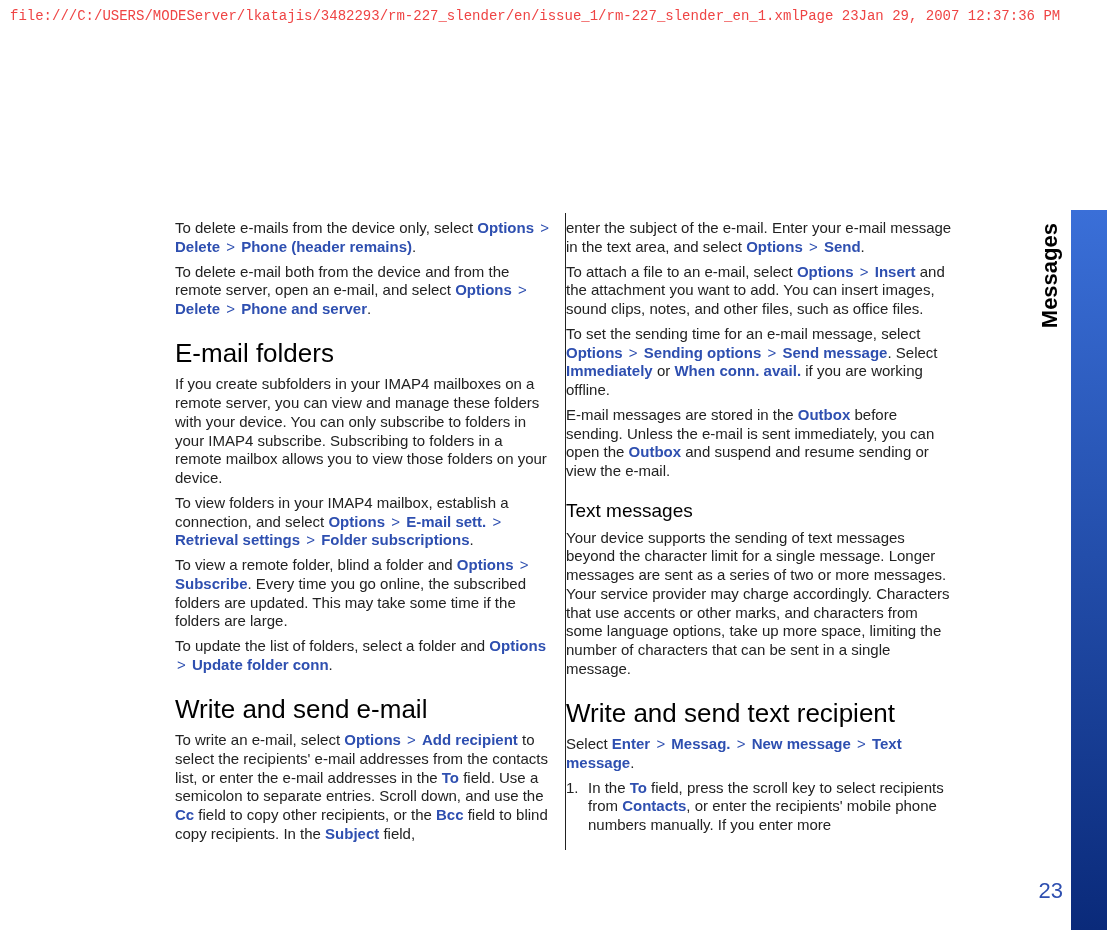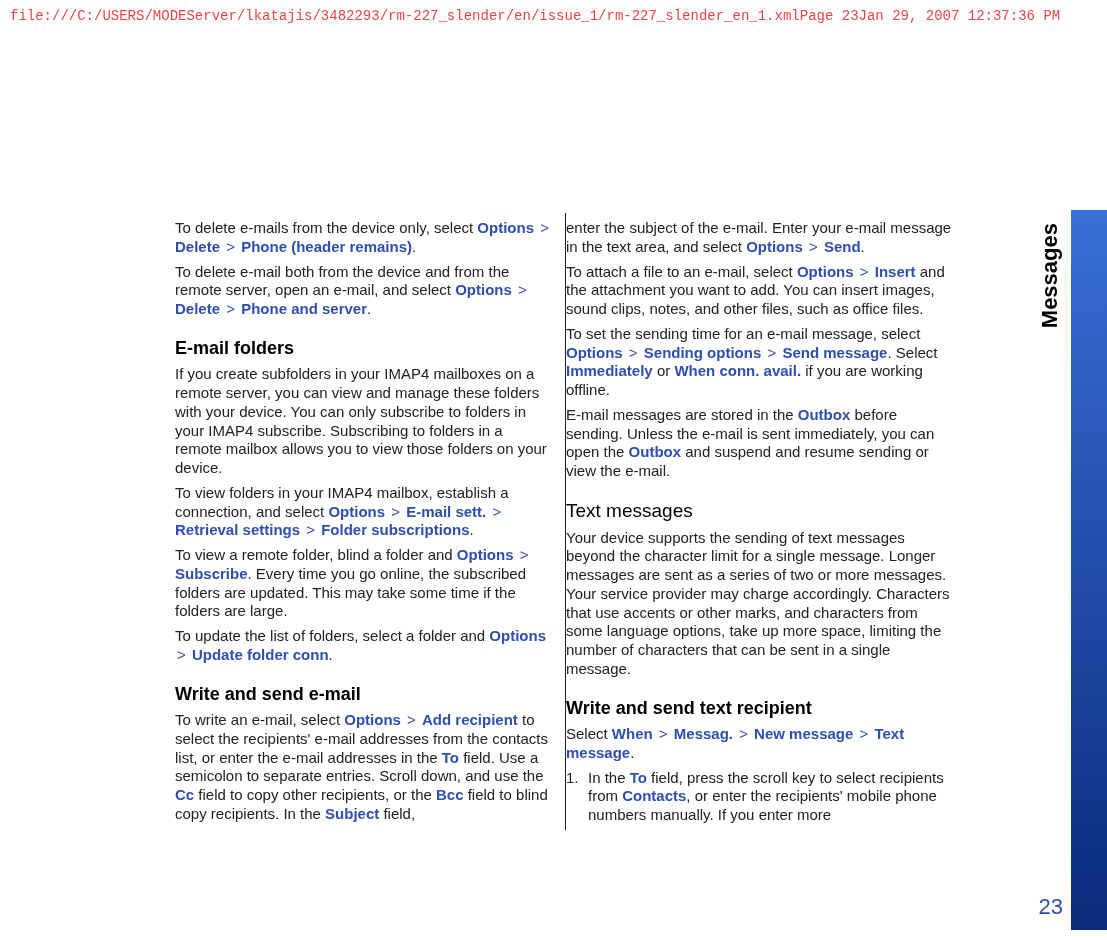--- a/index.html
+++ b/index.html
@@ -30,22 +30,22 @@
     }
     .col-left { padding-right: 12px; }
     .col-right { padding-left: 0; border-left: 1px solid #222; }
     .h1 {
       font-size: 19px;
       font-weight: 400;
       margin: 18px 0 6px 0;
       color: #000;
     }
     .h2 {
-      font-size: 18px;
-      font-weight: 700;
+      font-size: 26px;
+      font-weight: 400;
       margin: 18px 0 6px 0;
       color: #000;
     }
     .para { margin: 6px 0; }
     .b { color: #2e4fb0; font-weight: 700; }
     .gt { color: #2e4fb0; font-weight: 400; padding: 0 2px; }
     .list { margin: 6px 0 0 0; }
     .li-num { display: flex; }
     .li-num .num { width: 22px; flex-shrink: 0; }
     .side-tab {
@@ -54,21 +54,21 @@
       top: 223px;
       font-size: 22px;
       font-weight: 700;
       writing-mode: vertical-rl;
       transform: rotate(180deg);
       color: #000;
     }
     .page-num {
       position: absolute;
       right: 44px;
-      bottom: 20px;
+      bottom: 36px;
       font-size: 22px;
       color: #2e4fb0;
       font-weight: 400;
     }
     .blue-bar {
       position: absolute;
       right: 0;
       top: 210px;
       width: 36px;
       height: 720px;
@@ -156,21 +156,21 @@
     </p>
     <p class="para">
       <span>E-mail messages are stored in the </span><span class="b">Outbox</span><span> before sending. Unless the e-mail is sent immediately, you can open the </span><span class="b">Outbox</span><span> and suspend and resume sending or view the e-mail.</span>
     </p>
 
     <h1 class="h1">Text messages</h1>
     <p class="para">Your device supports the sending of text messages beyond the character limit for a single message. Longer messages are sent as a series of two or more messages. Your service provider may charge accordingly. Characters that use accents or other marks, and characters from some language options, take up more space, limiting the number of characters that can be sent in a single message.</p>
 
     <h2 class="h2">Write and send text recipient</h2>
     <p class="para">
-      <span>Select </span><span class="b">When</span>
+      <span>Select </span><span class="b">Enter</span>
       <span class="gt">&gt;</span>
       <span class="b">Messag.</span>
       <span class="gt">&gt;</span>
       <span class="b">New message</span>
       <span class="gt">&gt;</span>
       <span class="b">Text message</span><span>.</span>
     </p>
     <div class="list">
       <div class="li-num">
         <span class="num">1.</span>

